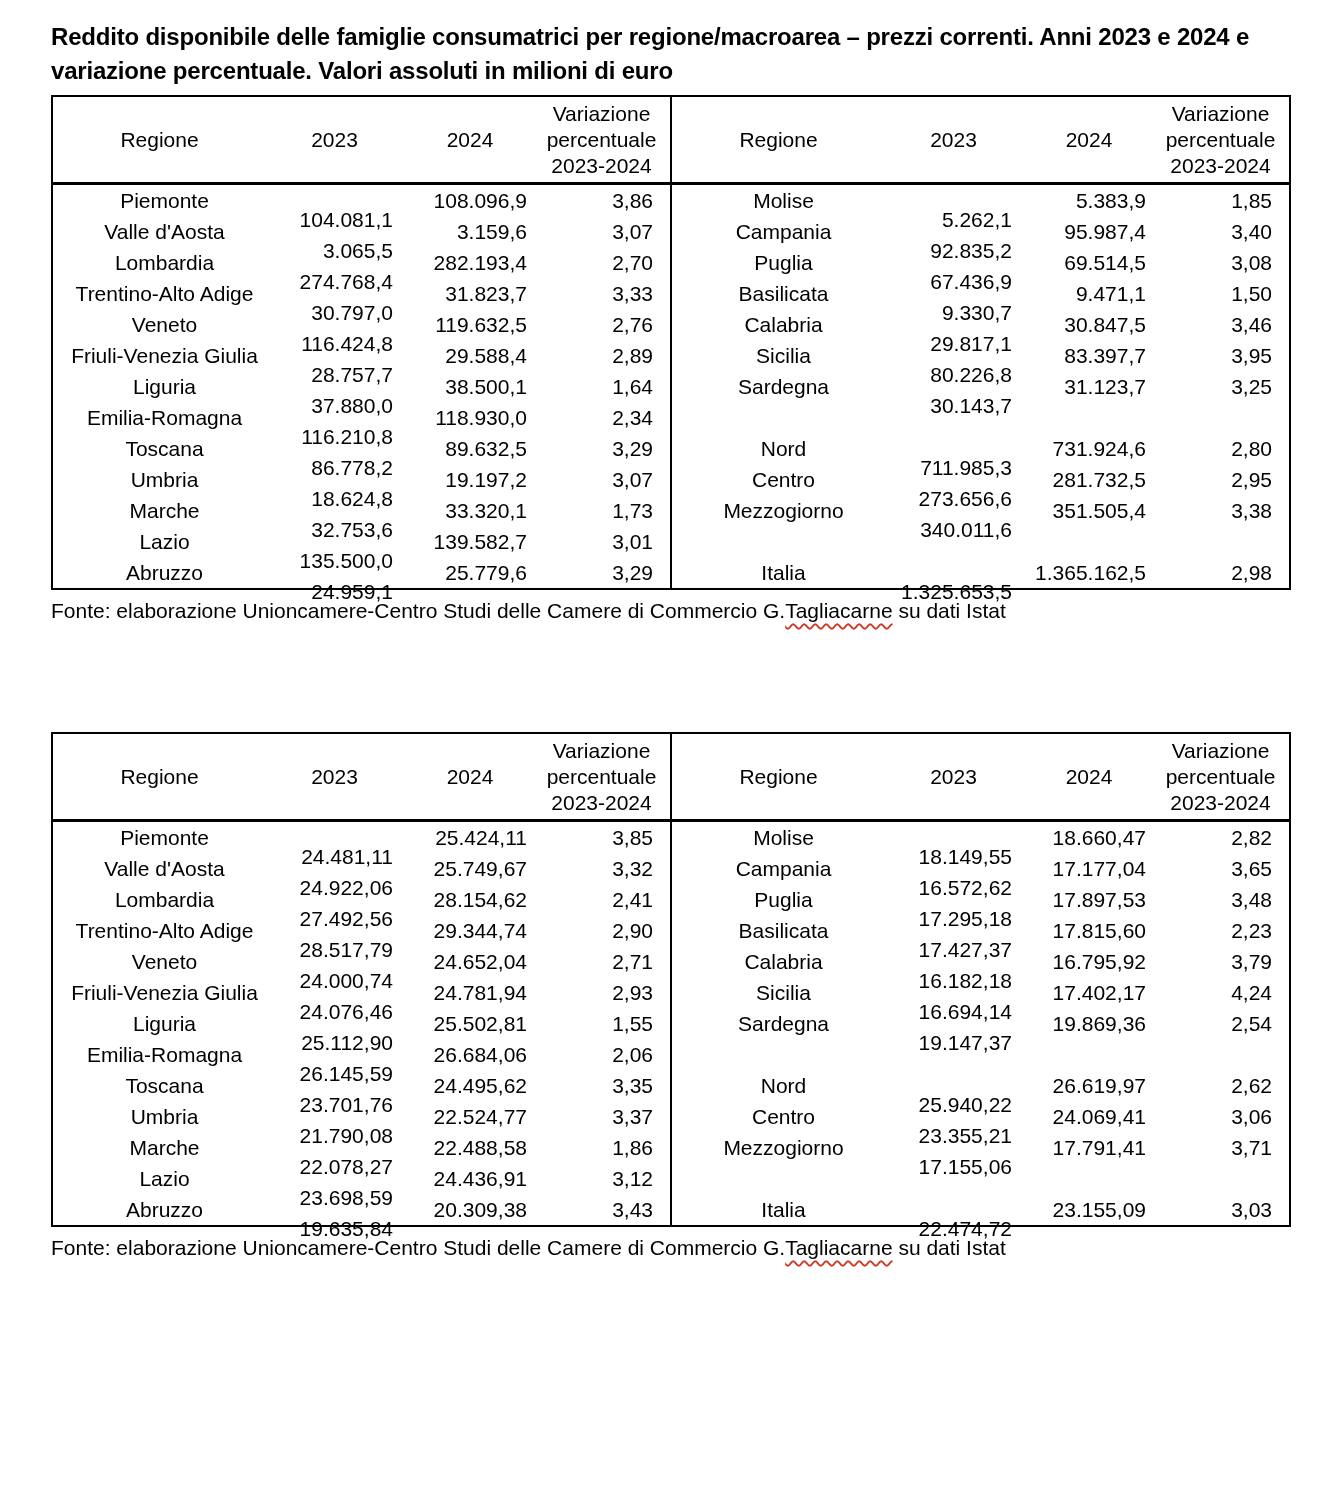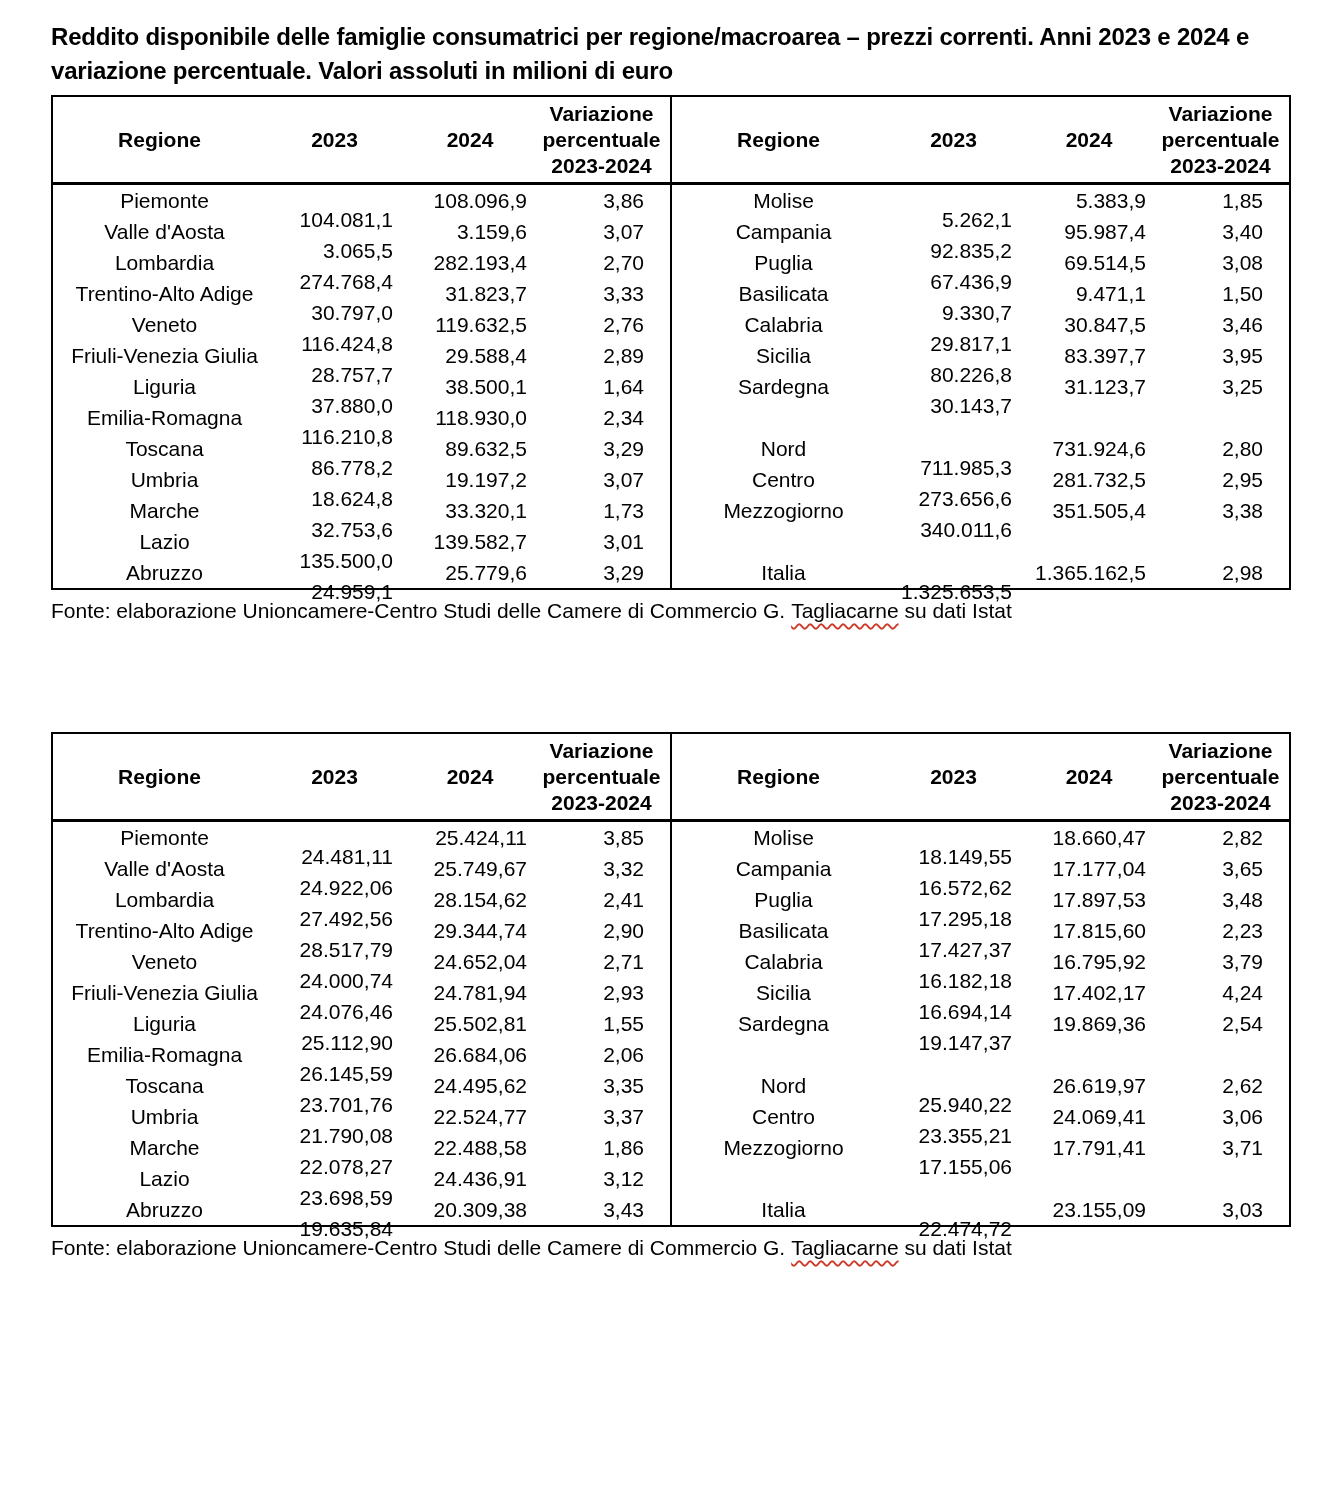--- a/index.html
+++ b/index.html
@@ -39,51 +39,50 @@
     display: grid;
     grid-template-columns: 213px 137px 134px 1fr;
     align-items: center;
     min-height: 88px;
     border-bottom: 3px solid #000;
     box-sizing: border-box;
     padding: 2px 0;
   }
   .hc {
     font-size: 21px;
-    font-weight: bold;
+    font-weight: normal;
     line-height: 26px;
     text-align: center;
   }
   .hc.h3 { padding-right: 4px; }
   .row {
     display: grid;
     grid-template-columns: 213px 137px 134px 1fr;
     height: 31px;
   }
   .cell {
     font-size: 21px;
     line-height: 31px;
     white-space: nowrap;
   }
   .c0 { text-align: center;  padding-left: 10px; }
   .c1 { text-align: right; padding-right: 10px; margin-top: 19px; }
   .c2 { text-align: right; padding-right: 10px; }
-  .c3 { text-align: right; padding-right: 26px; }
+  .c3 { text-align: right; padding-right: 17px; }
   .fonte {
     font-size: 21px;
     line-height: 30px;
     margin: 6px 0 0 0;
   }
   .flagged {
     text-decoration-line: underline;
     text-decoration-style: wavy;
     text-decoration-color: var(--squiggle, #cd3a28);
     text-decoration-thickness: 2px;
     text-underline-offset: 5px;
-    margin-left: 6px;
   }
   .section2 { margin-top: 106px; }
 </style>
 </head>
 <body>
 
 <div class="page">
 
   <section>
     <h2 class="tbl-title">Reddito disponibile delle famiglie consumatrici per regione/macroarea – prezzi correnti. Anni 2023 e 2024 e variazione percentuale. Valori assoluti in milioni di euro</h2>

